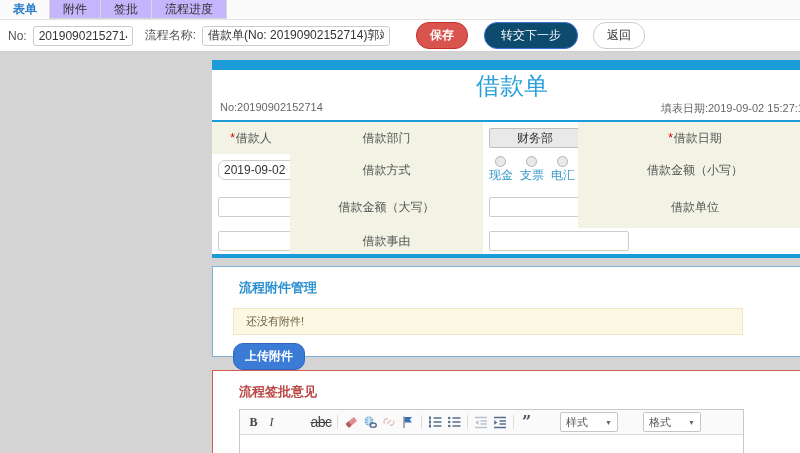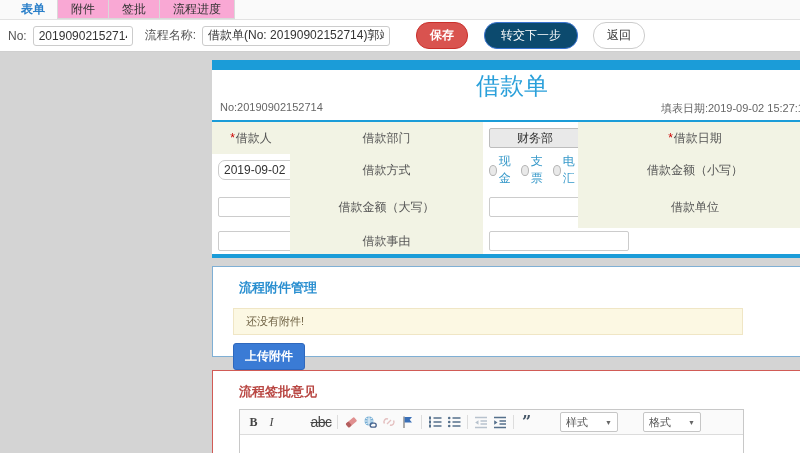--- a/index.html
+++ b/index.html
@@ -1,22 +1,22 @@
 <!DOCTYPE html>
 <html><head>
 <meta charset="utf-8">
 <style>
   html,body{margin:0;padding:0;}
   body{width:800px;height:453px;font-family:"Liberation Sans","DejaVu Sans",sans-serif;}
   .screen{position:relative;width:800px;height:453px;overflow:hidden;background:#d4d4d4;}
 
   
   .tabbar{height:19px;background:#fafafa;border-bottom:1px solid #e2e2e2;display:flex;align-items:stretch;font-size:12px;}
-  .tab{padding:0 13px;display:flex;align-items:center;color:#333;background:#f9a8d4;border:1px solid #d9d9d9;border-top:none;margin-left:-1px;cursor:pointer;}
-  .tab.active{background:transparent;border:none;color:#2a7fc9;margin-left:8px;font-weight:bold;}
+  .tab{padding:0 13px;display:flex;align-items:center;color:#333;background:#c4b5fd;border:1px solid #d9d9d9;border-top:none;margin-left:-1px;cursor:pointer;}
+  .tab.active{background:transparent;border:none;color:#2a7fc9;margin-left:0;font-weight:bold;}
 
   
   .toolbar{height:31px;background:#fff;border-bottom:1px solid #cfcfcf;display:flex;align-items:center;padding-left:8px;font-size:12px;color:#555;}
   .toolbar .lbl{margin-right:6px;white-space:nowrap;}
   .inp{height:20px;border:1px solid #ccc;border-radius:3px;font-size:12px;padding:0 5px;color:#333;font-family:inherit;box-sizing:border-box;}
   .no-inp{width:100px;margin-right:12px;}
   .flow-inp{width:188px;}
   .btn{font-size:12px;padding:4px 13px;border-radius:13px;cursor:pointer;font-family:inherit;}
   .btn.save{margin-left:26px;background:#d9534f;border:1px solid #c9302c;color:#fff;font-weight:bold;}
   .btn.forward{margin-left:16px;background:#0c4a6e;border:1px solid #3a74d0;color:#fff;padding:4px 16px;}
@@ -31,33 +31,33 @@
   .divider{height:2px;background:#1b9cd8;}
   .grid{display:grid;grid-template-columns:78px 193px 95px 1fr;grid-template-rows:32px 32px 42px 26px;background:#fff;}
   .cell{display:flex;align-items:center;}
   .cell.lbl{background:#f2f3e4;justify-content:center;text-align:center;font-size:12px;color:#555;padding:0 5px;line-height:17px;flex-wrap:wrap;}
   .cell.val{padding-left:6px;font-size:12px;}
   .req{color:#cc0000;margin-right:1px;}
   .f-inp{height:20px;border:1px solid #ccc;border-radius:2px;font-size:12px;padding:0 5px;color:#333;box-sizing:border-box;font-family:inherit;}
   .f-inp.readonly{background:#e9e9e9;border-color:#bdbdbd;}
   .link{color:#3b8fd4;font-size:12px;margin-left:5px;text-decoration:none;cursor:pointer;white-space:nowrap;}
   .radio-group{display:flex;align-items:center;gap:7px;}
-  .radio-opt{display:flex;align-items:center;color:#3598c9;font-size:12px;cursor:pointer;}
+  .radio-opt{display:flex;align-items:center;color:#3598c9;font-size:12px;cursor:pointer;flex-direction:column;}
   .radio-circle{width:11px;height:11px;border-radius:50%;background:#e9e9e9;border:1px solid #b3b3b3;margin-right:2px;box-sizing:border-box;}
   .panel-bottombar{height:4px;background:#1b9cd8;}
 
   
   .card{position:absolute;left:212px;width:600px;background:#fff;box-sizing:border-box;}
   .blue-card{top:266px;height:91px;border:1px solid #7fafd4;}
   .red-card{top:370px;height:130px;border:1px solid #d15b56;}
   .card-header{margin:12px 0 0 26px;font-size:13px;font-weight:bold;}
   .blue-card .card-header{color:#2a8fd0;}
   .red-card .card-header{color:#b94743;}
   .alert{margin:11px 68px 0 20px;background:#fcf8e3;border:1px solid #f0e6c5;padding:5px 12px;font-size:11px;color:#6e6143;}
-  .upload-btn{margin:8px 0 16px 20px;background:#3a7bd5;color:#fff;border:1px solid #2f68bd;border-radius:3px;font-size:12px;padding:4px 11px;font-weight:bold;cursor:pointer;font-family:inherit;}
+  .upload-btn{margin:8px 0 16px 20px;background:#3a7bd5;color:#fff;border:1px solid #2f68bd;border-radius:10px;font-size:12px;padding:4px 11px;font-weight:bold;cursor:pointer;font-family:inherit;}
 
   
   .editor{margin:8px 67px 0 26px;border:1px solid #c8c8c8;}
   .ed-toolbar{height:24px;background:#fafafa;border-bottom:1px solid #dcdcdc;display:flex;align-items:center;padding:0 5px;gap:1px;}
   .ed-body{height:60px;background:#fff;}
   .ti{font-size:12px;color:#444;width:17px;text-align:center;cursor:pointer;}
   .ti.bold{font-weight:bold;font-family:"Liberation Serif",serif;}
   .ti.italic{font-style:italic;font-family:"Liberation Serif",serif;}
   .ti.strike{text-decoration:line-through;font-size:14px;width:24px;letter-spacing:-0.5px;margin-left:28px;}
   .ti.quote{font-family:"DejaVu Serif",serif;font-weight:bold;font-size:16px;color:#456;line-height:14px;}

